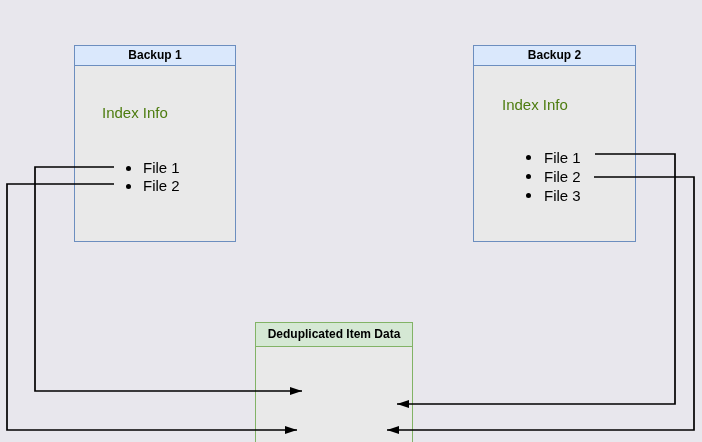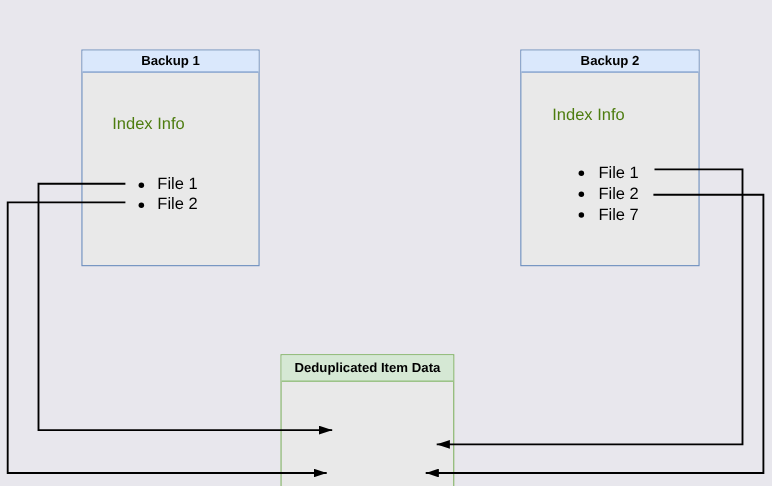--- a/index.html
+++ b/index.html
@@ -104,21 +104,21 @@
       <li>File 2</li>
     </ul>
   </div>
 
   <div class="node" id="backup2">
     <div class="node-header">Backup 2</div>
     <div class="index-label">Index Info</div>
     <ul class="file-list">
       <li>File 1</li>
       <li>File 2</li>
-      <li>File 7</li>
+      <li>File 3</li>
     </ul>
   </div>
 
   <div class="node" id="dedup">
     <div class="node-header">Deduplicated Item Data</div>
   </div>
 
   <svg id="connector-layer" width="702" height="442" viewBox="0 0 702 442">
     <defs>
       <marker id="arrowhead" viewBox="0 0 12 8" refX="12" refY="4" markerWidth="12" markerHeight="8" markerUnits="userSpaceOnUse" orient="auto">

